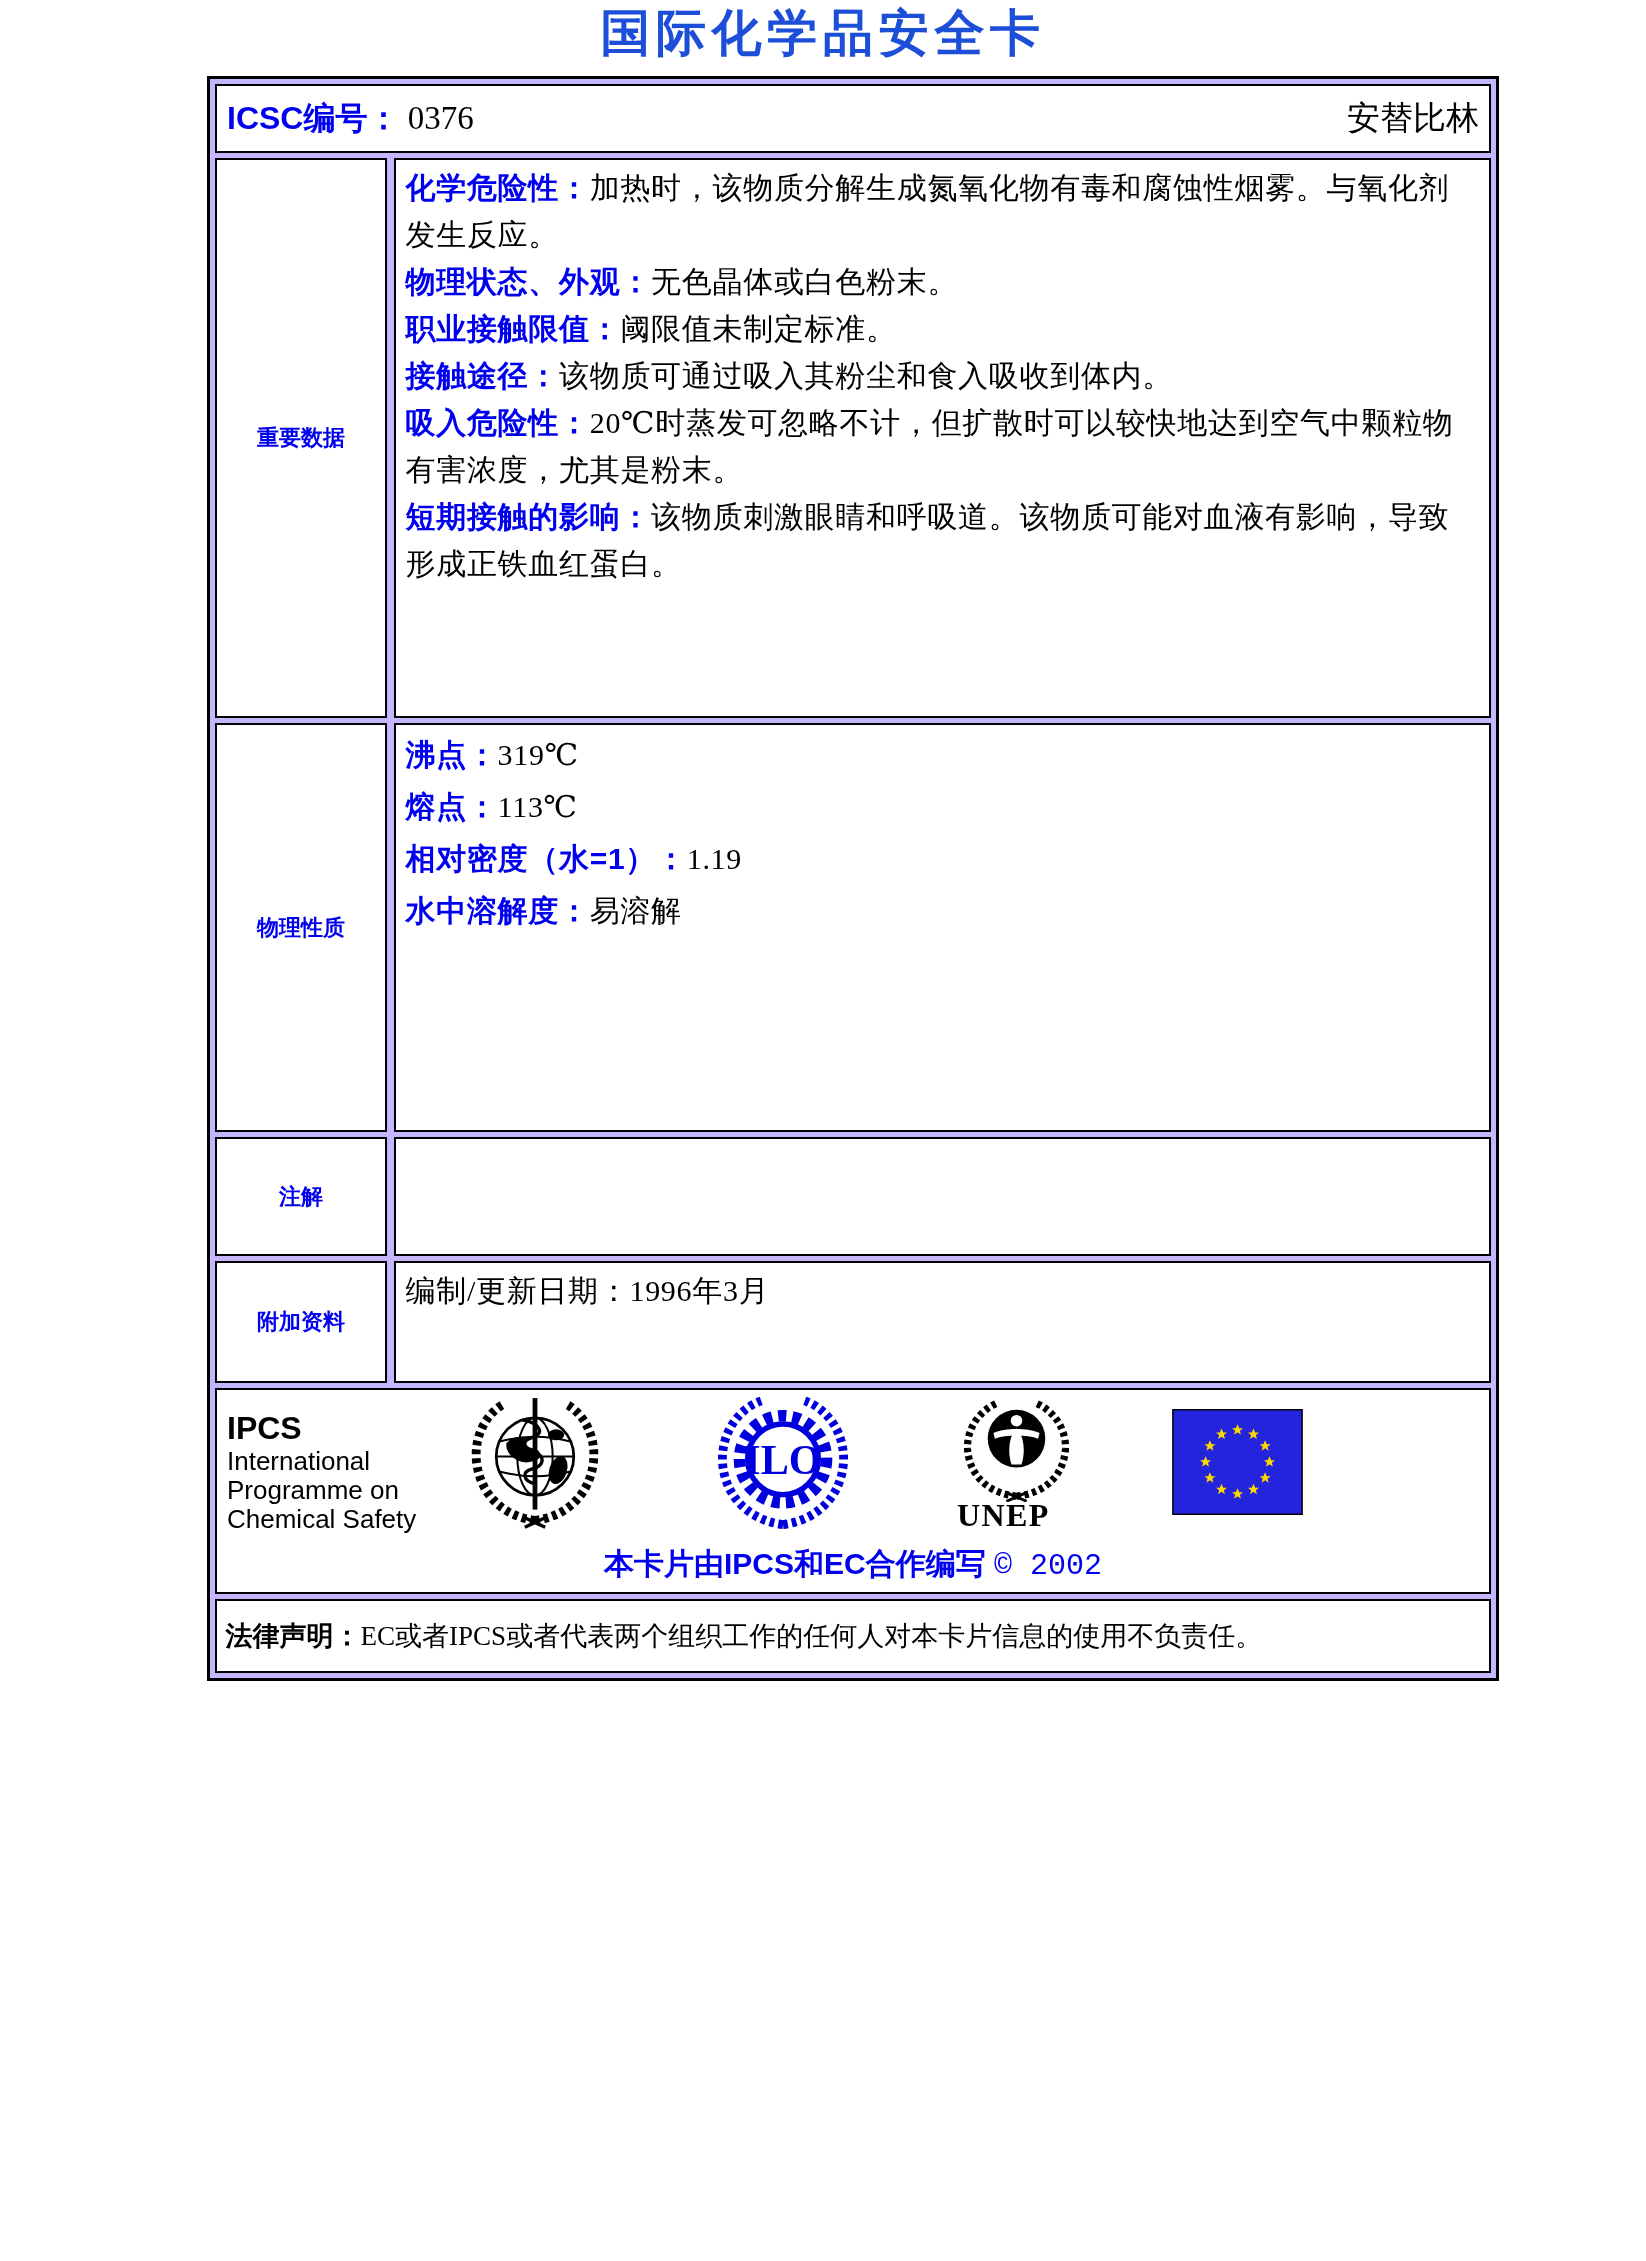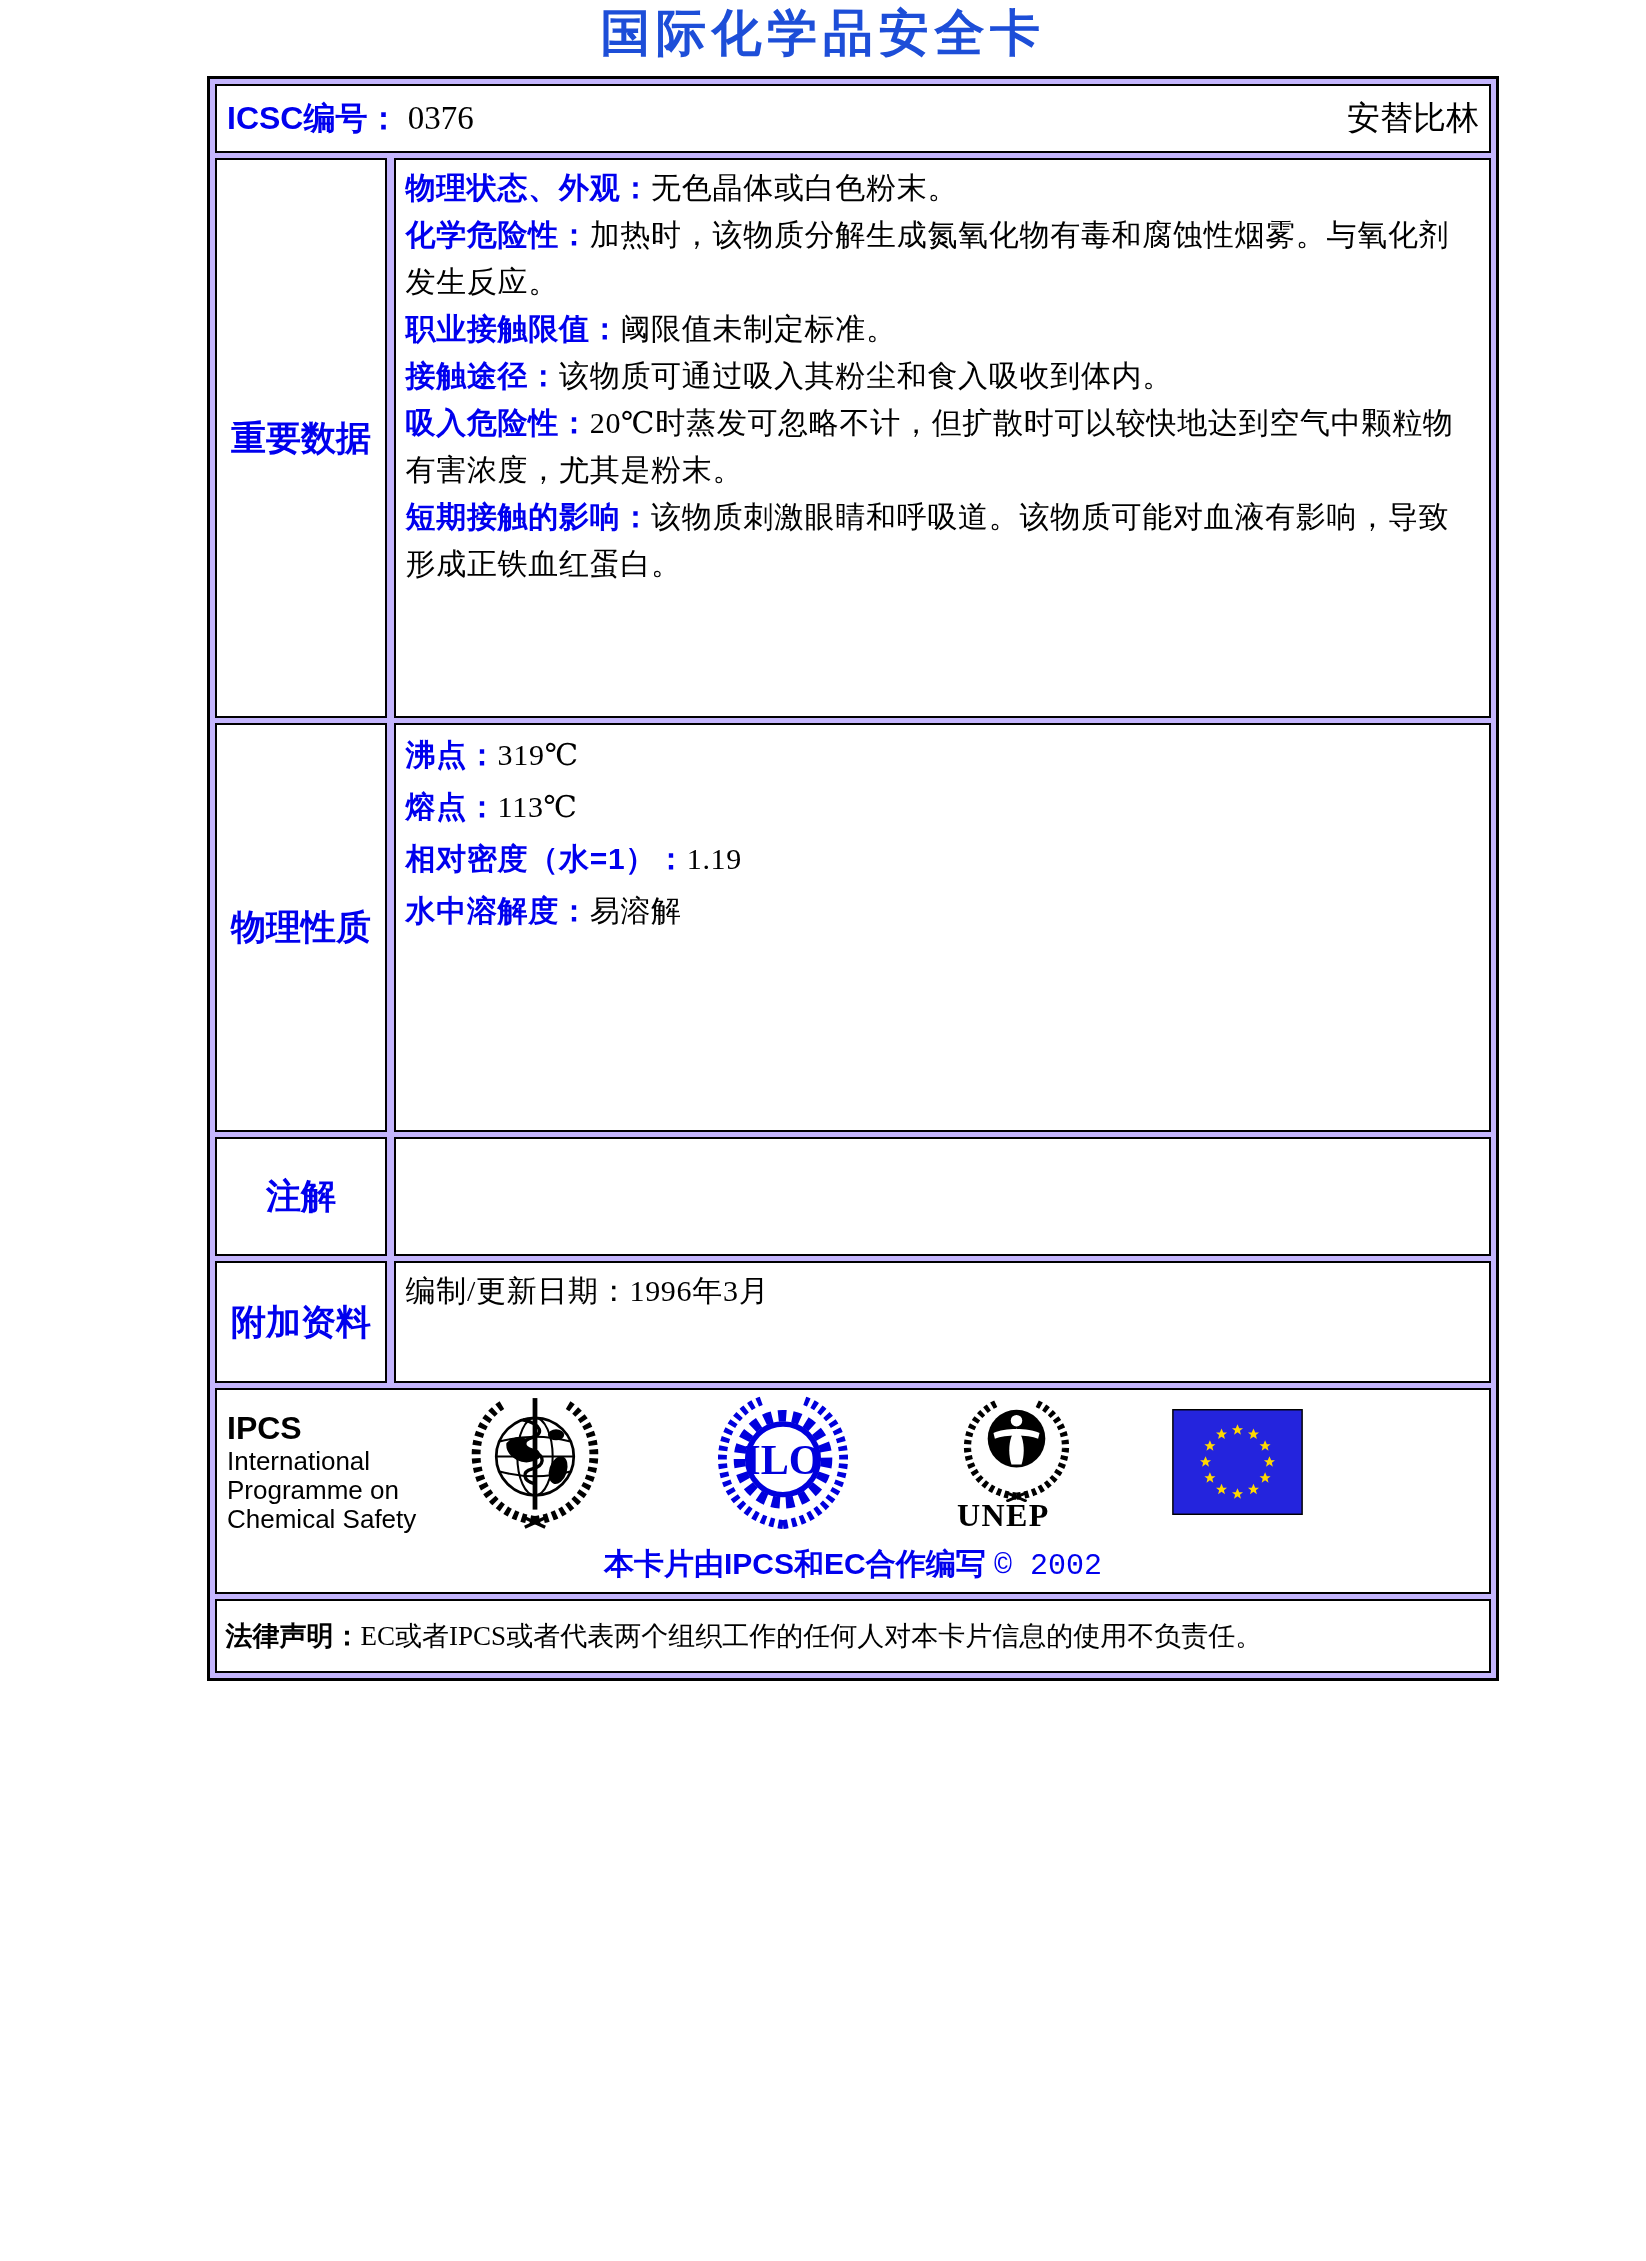--- a/index.html
+++ b/index.html
@@ -9,21 +9,21 @@
        font-size:50px;font-weight:bold;color:#1d4ed8;letter-spacing:5.7px;
        font-family:"DejaVu Sans","Liberation Sans",sans-serif;}
   .card{position:absolute;left:207px;top:76px;width:1292px;box-sizing:border-box;
        border:3.6px solid #000;padding:5px;display:flex;flex-direction:column;gap:5px;background:#c4b5fd;}
   .row{display:flex;gap:6.5px;}
   .box{border:2.9px solid #000;box-sizing:border-box;background:#fff;}
   .h1{height:69px}.h2{height:560px}.h3{height:409px}.h4{height:147px}
   .h5{height:119px}.h6{height:122px}.h7{height:206px}.h8{height:74px}
   .full{flex:1;}
   .label-box{flex:0 0 172px;display:flex;align-items:center;justify-content:center;}
-  .label-box span{color:#0000ee;font-weight:bold;font-size:35px;
+  .label-box span{color:#0000ee;font-weight:bold;font-size:22px;
        font-family:"Liberation Sans","DejaVu Sans",sans-serif;}
   .content-box{flex:1;padding:4.3px 10px;overflow:hidden;}
   .content-box p{margin:0;font-size:30px;line-height:47px;letter-spacing:0.7px;}
   .phys p{line-height:52px;}
   .blue-label{color:#0000ee;font-weight:bold;
        font-family:"Liberation Sans","DejaVu Sans",sans-serif;}
   .header-box{display:flex;justify-content:space-between;align-items:center;
        padding:0 10px;font-size:33px;}
   .header-left .blue-label{font-size:32px;}
   .footer-box{position:relative;}
@@ -61,22 +61,22 @@
       </span>
       <span>安替比林</span>
     </div>
   </div>
 
   <div class="row h2">
     <div class="box label-box">
       <span>重要数据</span>
     </div>
     <div class="box content-box">
+      <p><span class="blue-label">化学危险性：</span><span>加热时，该物质分解生成氮氧化物有毒和腐蚀性烟雾。与氧化剂发生反应。</span></p>
       <p><span class="blue-label">物理状态、外观：</span><span>无色晶体或白色粉末。</span></p>
-      <p><span class="blue-label">化学危险性：</span><span>加热时，该物质分解生成氮氧化物有毒和腐蚀性烟雾。与氧化剂发生反应。</span></p>
       <p><span class="blue-label">职业接触限值：</span><span>阈限值未制定标准。</span></p>
       <p><span class="blue-label">接触途径：</span><span>该物质可通过吸入其粉尘和食入吸收到体内。</span></p>
       <p><span class="blue-label">吸入危险性：</span><span>20℃时蒸发可忽略不计，但扩散时可以较快地达到空气中颗粒物有害浓度，尤其是粉末。</span></p>
       <p><span class="blue-label">短期接触的影响：</span><span>该物质刺激眼睛和呼吸道。该物质可能对血液有影响，导致形成正铁血红蛋白。</span></p>
     </div>
   </div>
 
   <div class="row h3">
     <div class="box label-box">
       <span>物理性质</span>

